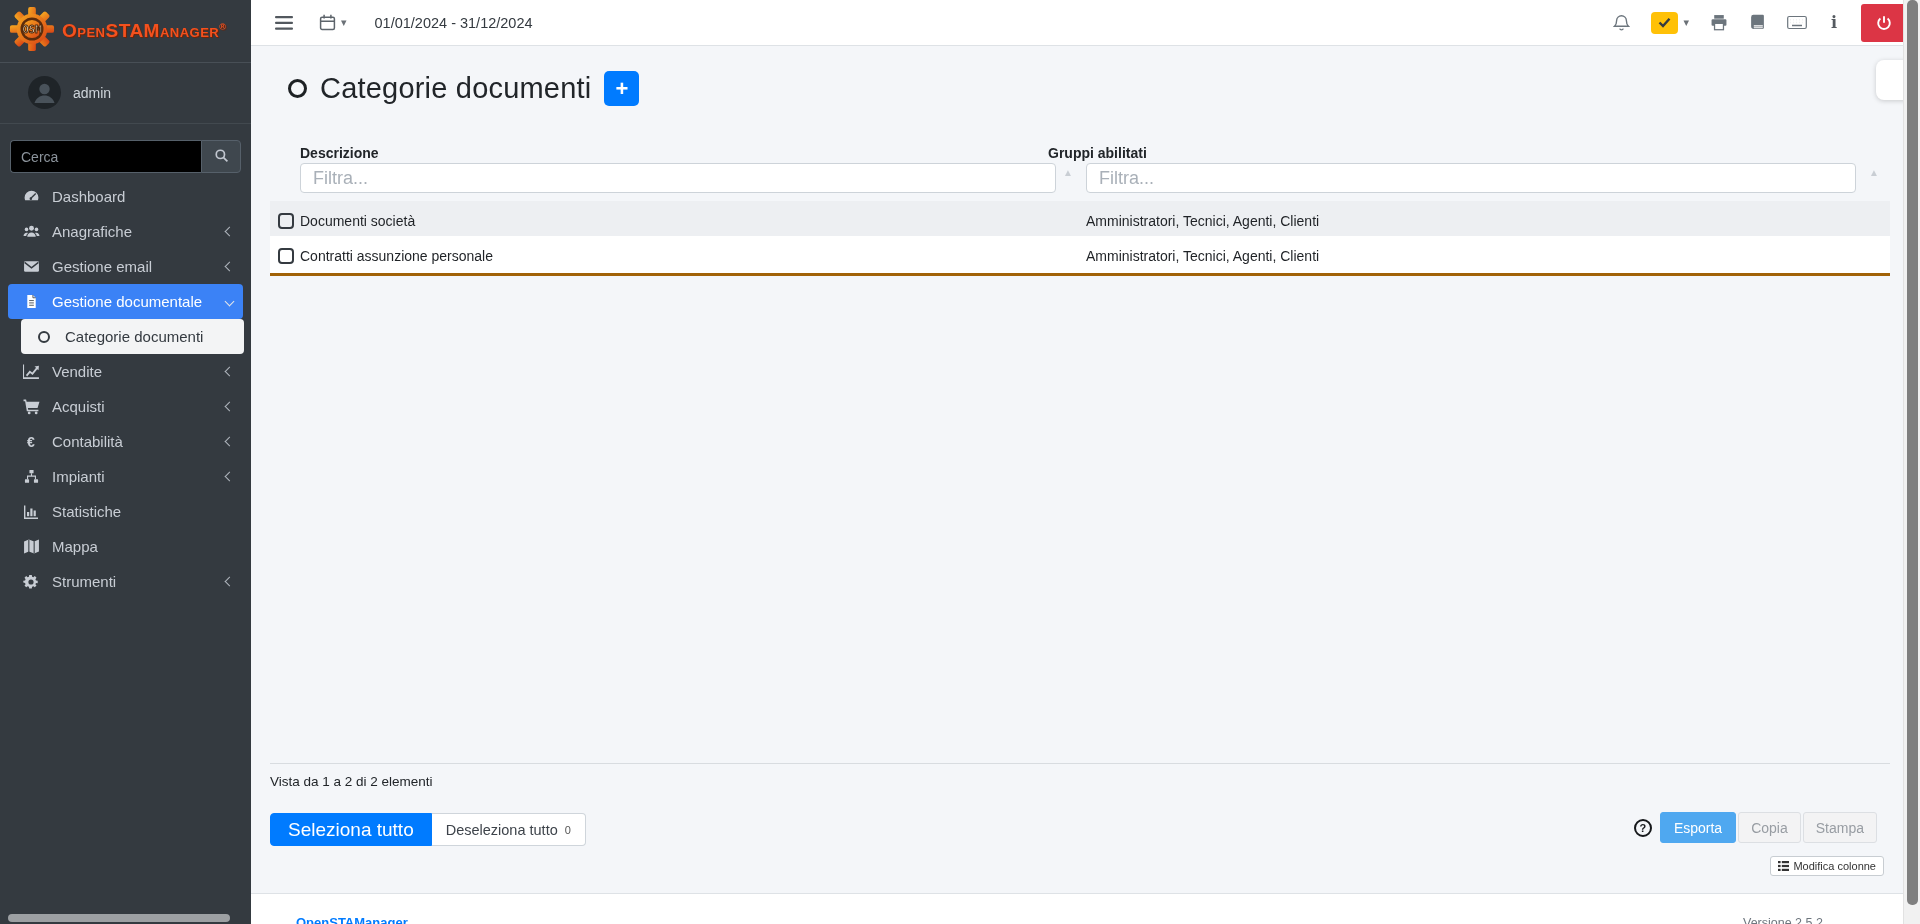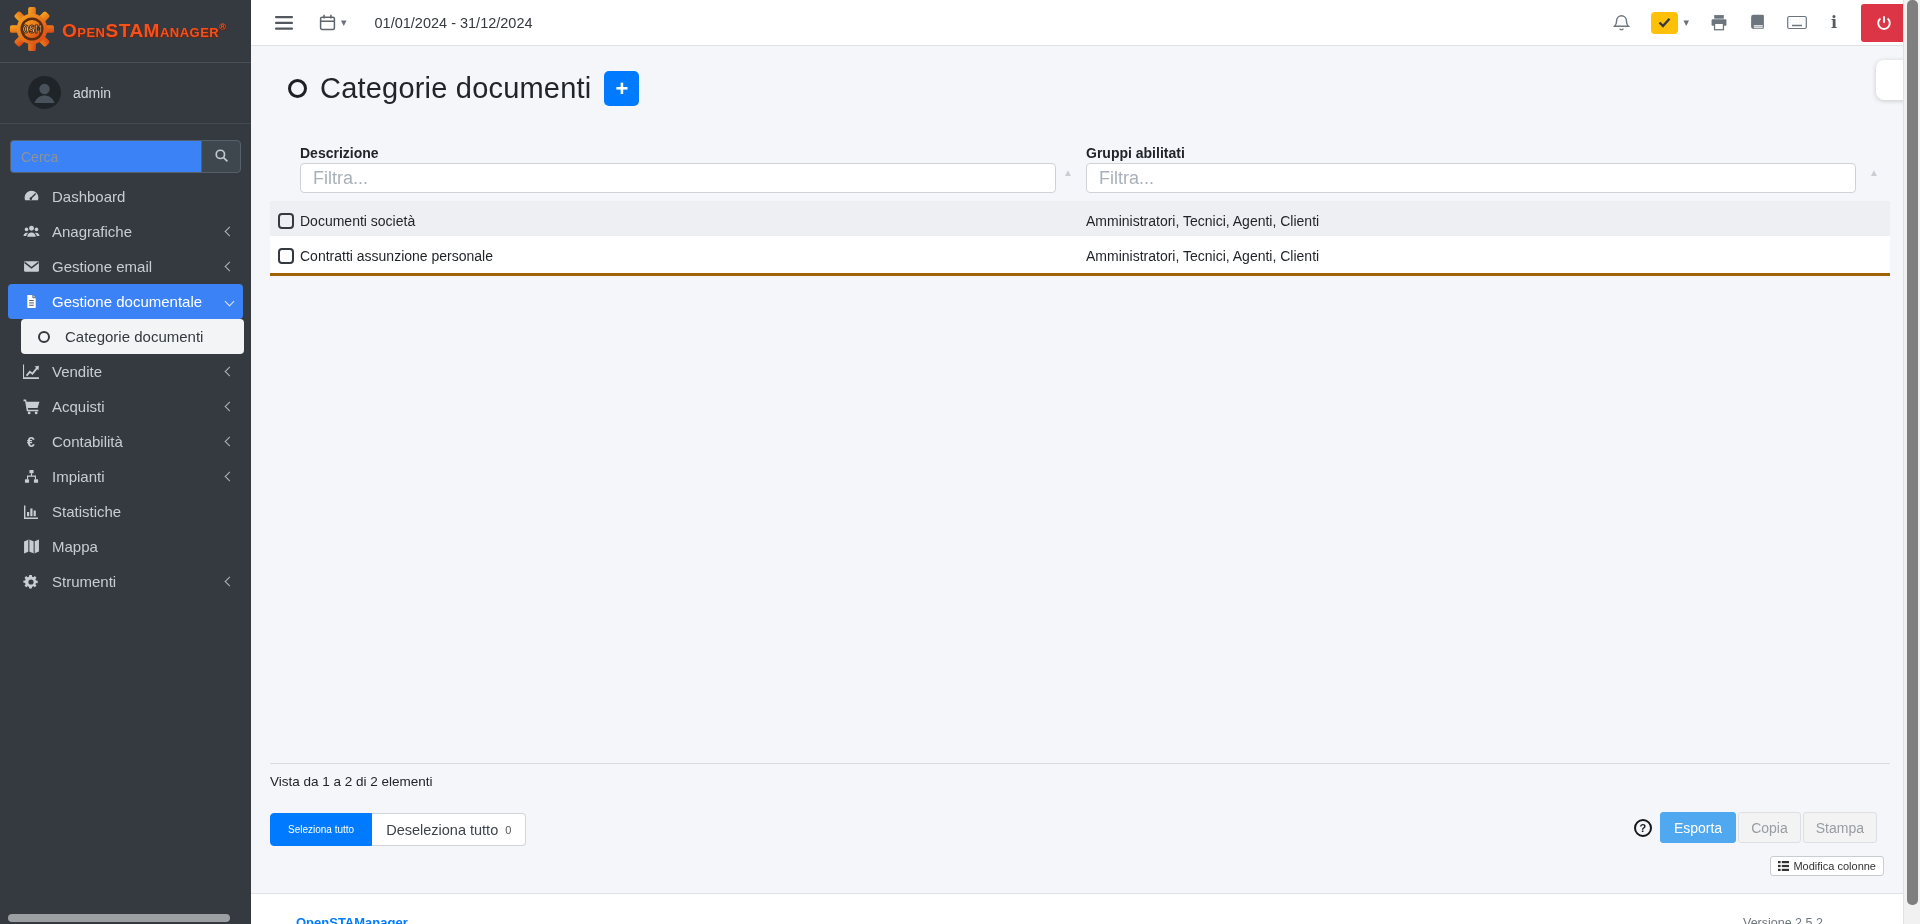--- a/index.html
+++ b/index.html
@@ -14,21 +14,21 @@
   .brand-title { font-size:19px; font-weight:700; color:#f4511e;
     font-variant:small-caps; letter-spacing:.5px; margin-left:7px;
     text-shadow:1px 1px 0 #6d2307; white-space:nowrap; }
   .brand-reg { font-size:9px; vertical-align:super; color:#f4511e; }
   .user-panel { display:flex; align-items:center; padding:13px 10px 14px 28px;
     border-bottom:1px solid #42494f; }
   .avatar { width:33px; height:33px; border-radius:50%; background:#1f2428;
     display:flex; align-items:center; justify-content:center; }
   .user-name { margin-left:12px; font-size:14px; color:#ced4da; }
   .side-search { display:flex; margin:16px 10px 6px 10px; height:33px; }
-  .side-search input { flex:1; min-width:0; background:#3b82f6; border:1px solid #56606a;
+  .side-search input { flex:1; min-width:0; background:#000000; border:1px solid #56606a;
     border-right:none; border-radius:4px 0 0 4px; color:#fff; font-size:14px;
     padding:0 10px; outline:none; font-family:inherit; }
   .side-search input::placeholder { color:#8b939b; }
   .side-search button { width:40px; background:#3f474e; border:1px solid #56606a;
     border-radius:0 4px 4px 0; display:flex; align-items:center; justify-content:center;
     cursor:pointer; }
   .nav { list-style:none; margin-top:5px; }
   .nav-item { height:35px; display:flex; align-items:center; margin:0 8px;
     padding:0 10px 0 12px; border-radius:4px; font-size:15px; cursor:pointer;
     color:#c8cdd4; }
@@ -72,21 +72,21 @@
   .add-btn { width:35px; height:35px; background:#007bff; color:#fff; border:none;
     border-radius:5px; font-size:22px; font-weight:700; line-height:33px;
     cursor:pointer; font-family:inherit; }
   .collapse-btn { position:absolute; left:1625px; top:14px; width:40px; height:40px;
     background:#fff; border-radius:8px; box-shadow:0 1px 5px rgba(0,0,0,.18);
     display:flex; align-items:center; justify-content:center; cursor:pointer; }
   .collapse-btn .chev { border-color:#141618; border-width:2.6px; width:9px; height:9px; }
 
   .th { position:absolute; top:99px; font-size:14px; font-weight:700; color:#212529;
     cursor:pointer; }
-  .th1 { left:49px; } .th2 { left:835px; }
+  .th1 { left:49px; } .th2 { left:797px; }
   .filter { position:absolute; top:117px; height:30px; border:1px solid #cdd3d9;
     border-radius:4px; background:#fff; font-size:18px; color:#495057; padding:0 12px;
     outline:none; font-family:inherit; }
   .filter::placeholder { color:#a9b0b8; }
   .filter1 { left:49px; width:756px; } .filter2 { left:835px; width:770px; }
   .sort { position:absolute; top:121px; font-size:10px; color:#c9ced4; cursor:pointer; }
   .sort1 { left:812px; } .sort2 { left:1618px; }
 
   .trow { position:absolute; left:19px; width:1620px; height:40px; cursor:pointer; }
   .trow1 { top:155px; background:#edeff2; }
@@ -96,21 +96,21 @@
   .cell { position:absolute; top:0; height:40px; line-height:40px; font-size:14px;
     color:#1f2226; white-space:nowrap; }
   .cell-desc { left:30px; } .cell-grp { left:816px; }
 
   .table-end { position:absolute; left:19px; top:717px; width:1620px; height:1px;
     background:#d8dce0; }
   .info-text { position:absolute; left:19px; top:728px; font-size:13.5px; color:#212529; }
 
   .sel-group { position:absolute; left:19px; top:767px; display:flex; height:33px; }
   .btn-sel { background:#007bff; color:#fff; border:1px solid #007bff;
-    border-radius:4px 0 0 4px; font-size:10px; padding:0 17px; cursor:pointer;
+    border-radius:4px 0 0 4px; font-size:19px; padding:0 17px; cursor:pointer;
     font-family:inherit; }
   .btn-desel { background:#fff; color:#3d434a; border:1px solid #cfd5db;
     border-left:none; border-radius:0 4px 4px 0; font-size:14.5px; padding:0 14px;
     cursor:pointer; display:flex; align-items:center; font-family:inherit; }
   .desel-count { font-size:11px; margin-left:7px; color:#555; }
 
   .export-row { position:absolute; top:766px; right:43px; display:flex;
     align-items:center; height:31px; }
   .help-circle { width:18px; height:18px; border:2px solid #16181b; border-radius:50%;
     font-size:11px; font-weight:700; color:#16181b; display:flex; align-items:center;

